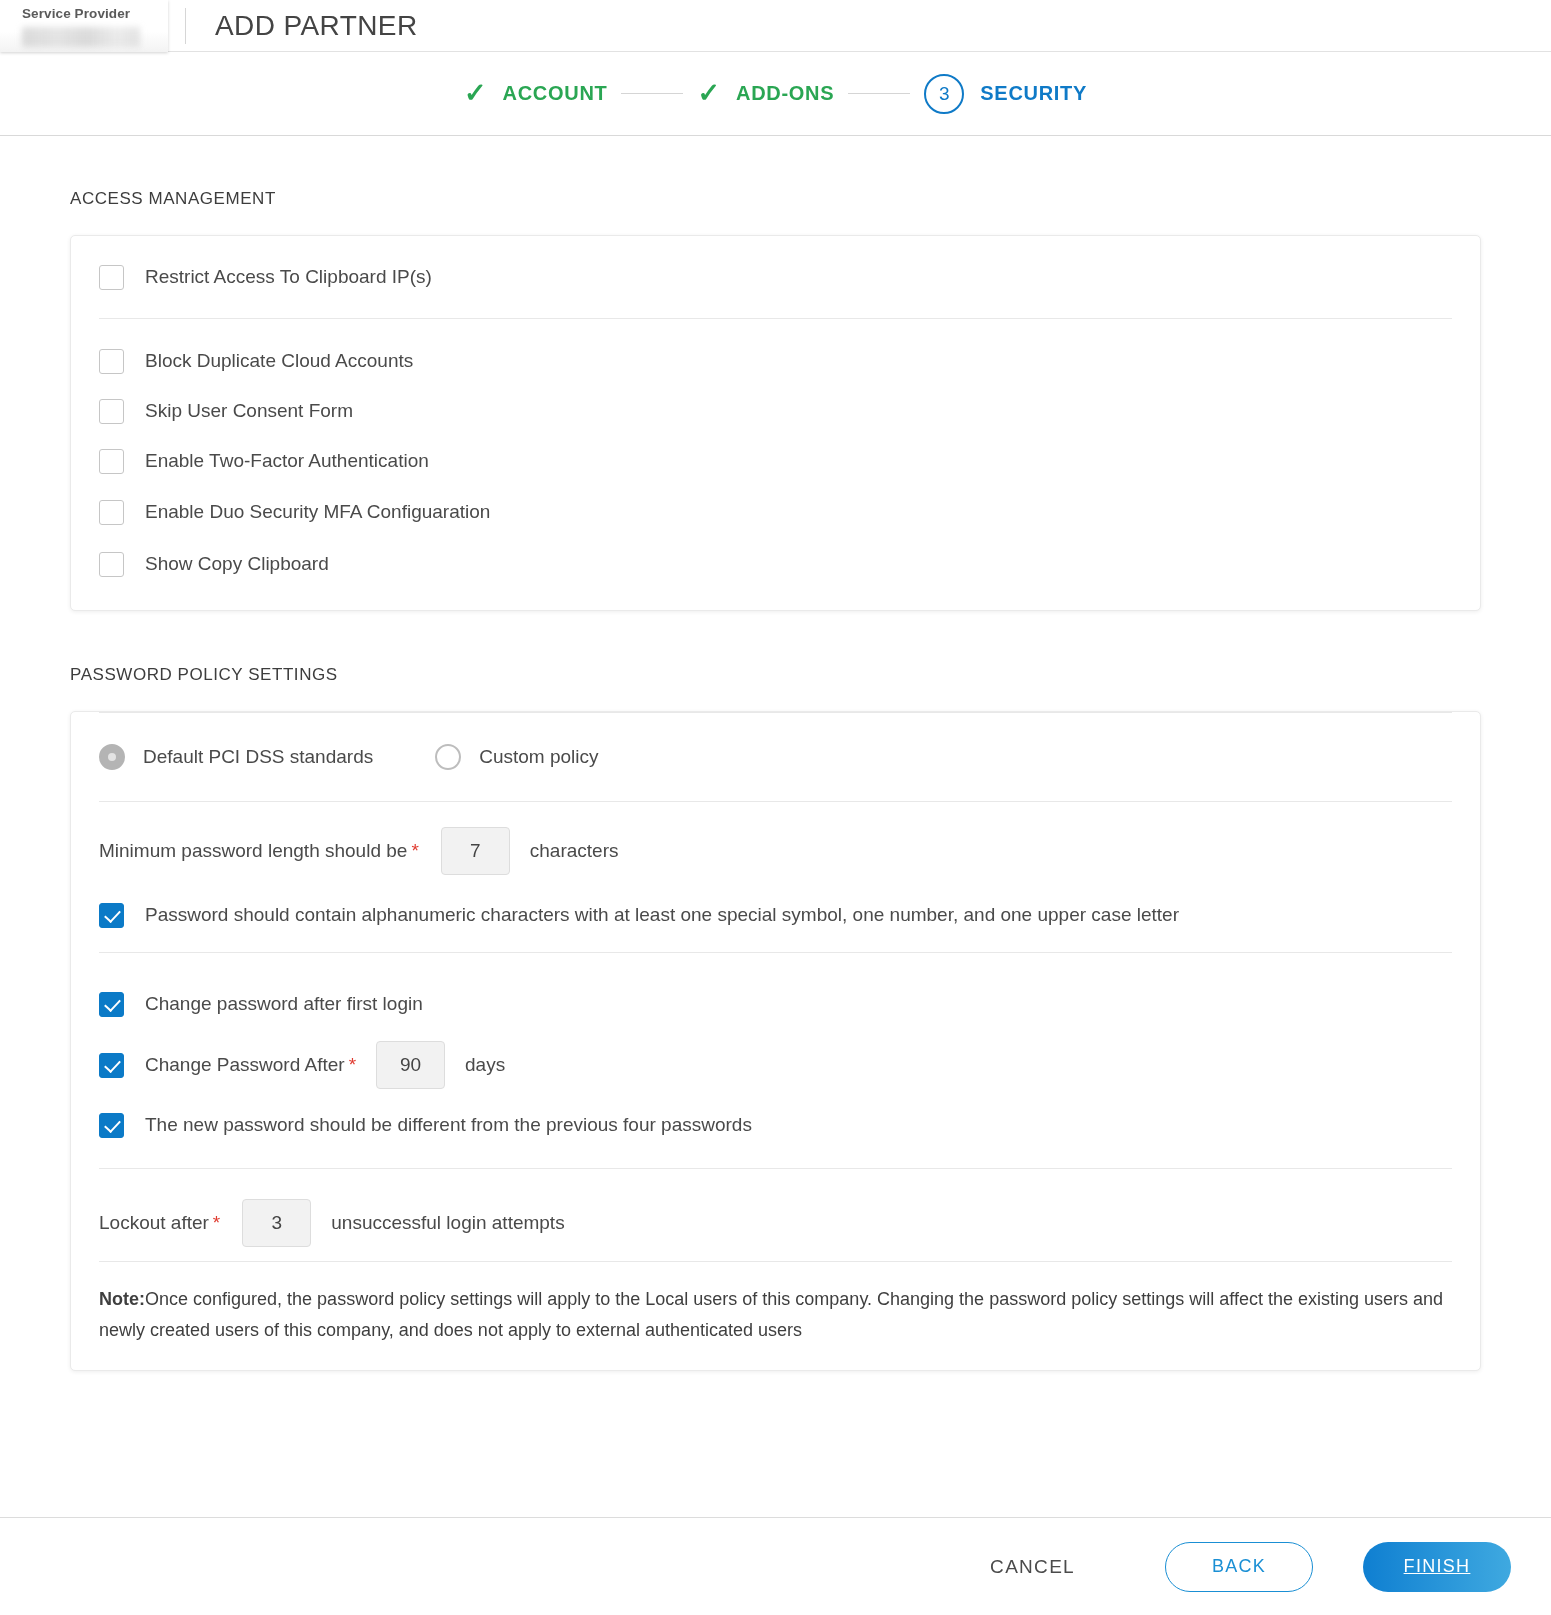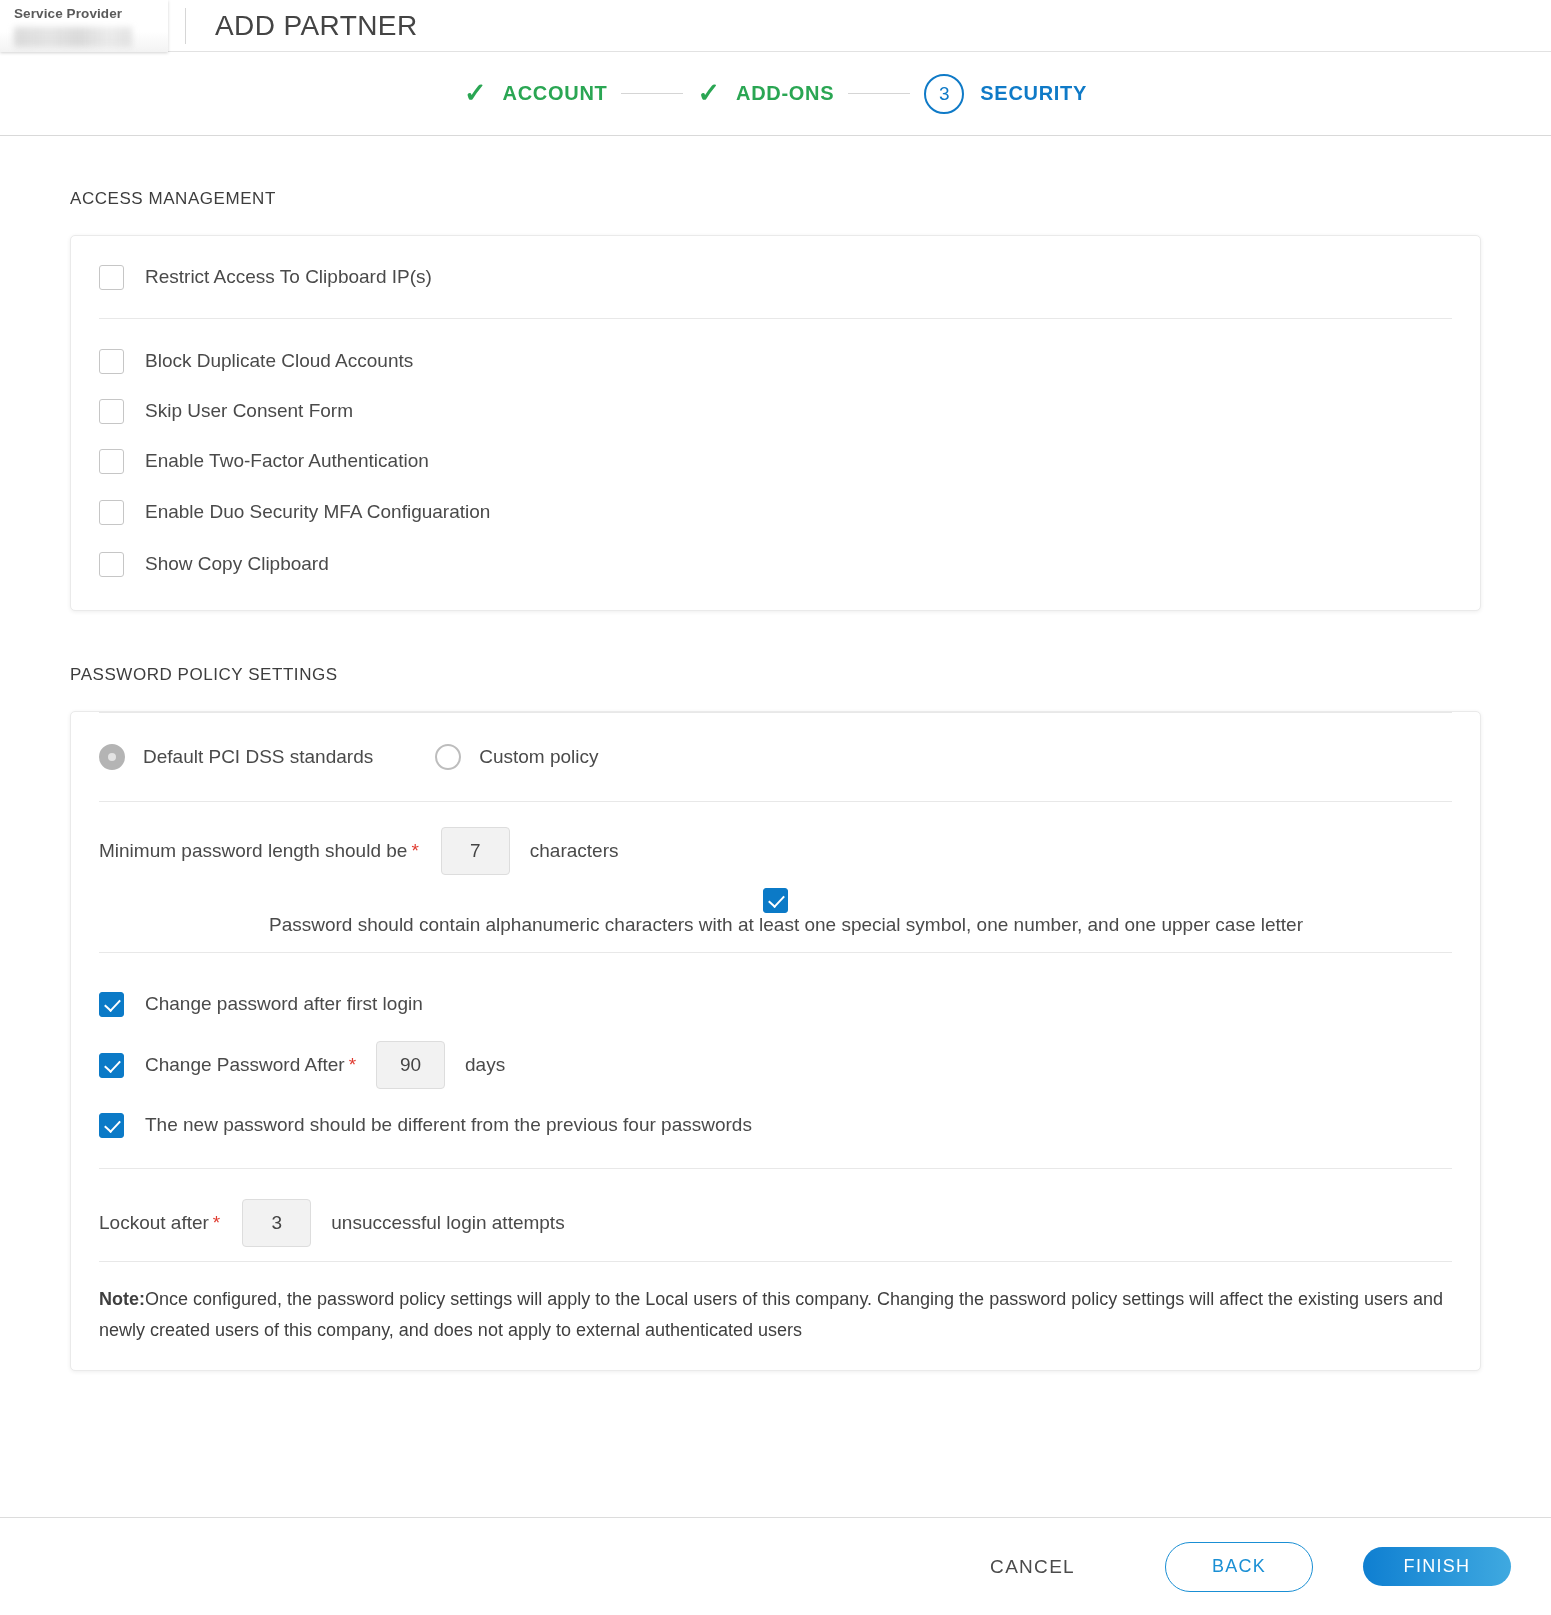--- a/index.html
+++ b/index.html
@@ -18,21 +18,21 @@
     height: 52px;
     background: #ffffff;
     border-bottom: 1px solid #e2e2e2;
     display: flex;
     align-items: center;
   }
   .sp-block {
     position: relative;
     width: 168px;
     height: 52px;
-    padding-left: 14px;
+    padding-left: 22px;
     padding-top: 6px;
     background: linear-gradient(to bottom, #ffffff 0%, #ffffff 60%, #f3f3f3 100%);
     box-shadow: 0 1px 3px rgba(0,0,0,0.18);
     overflow: hidden;
   }
   .sp-label {
     font-size: 13.5px;
     font-weight: bold;
     color: #5a5a5a;
     letter-spacing: 0.1px;
@@ -245,29 +245,30 @@
     border-radius: 26px;
     background: #fff;
     color: #1a8fd4;
     font-size: 18px;
     letter-spacing: 1.3px;
     cursor: pointer;
     font-family: "Liberation Sans", sans-serif;
   }
   .btn-finish {
     margin-left: 50px;
-    width: 148px; height: 39px;
+    width: 148px; height: 50px;
     border: none;
     border-radius: 26px;
     background: linear-gradient(to right, #0f7fd1 0%, #3fa9e0 100%);
     color: #fff;
     font-size: 18px;
     letter-spacing: 1.3px;
     cursor: pointer;
     font-family: "Liberation Sans", sans-serif;
+    text-decoration: underline;
   }
 </style>
 </head>
 <body>
 
 <div class="topbar">
   <div class="sp-block">
     <div class="sp-label">Service Provider</div>
     <div class="sp-redacted"></div>
   </div>
@@ -356,21 +357,21 @@
 
     <div class="hr"></div>
 
     <div class="row" style="height:98px;">
       <span class="inline-label">Minimum password length should be</span>
       <span class="req">*</span>
       <input class="numbox w1" style="margin-left: 22px;" readonly="" value="7">
       <span class="inline-label" style="margin-left:20px;">characters</span>
     </div>
 
-    <div class="row" style="height:54px;margin-top:-12px;flex-direction:column;">
+    <div class="row" style="height:54px;margin-top:-12px;">
       <span class="cb checked"></span>
       <span class="cb-label">Password should contain alphanumeric characters with at least one special symbol, one number, and one upper case letter</span>
     </div>
 
     <div class="hr" style="margin-top:10px;"></div>
 
     <div class="row" style="height:60px;margin-top:21px;">
       <span class="cb checked"></span>
       <span class="cb-label">Change password after first login</span>
     </div>

